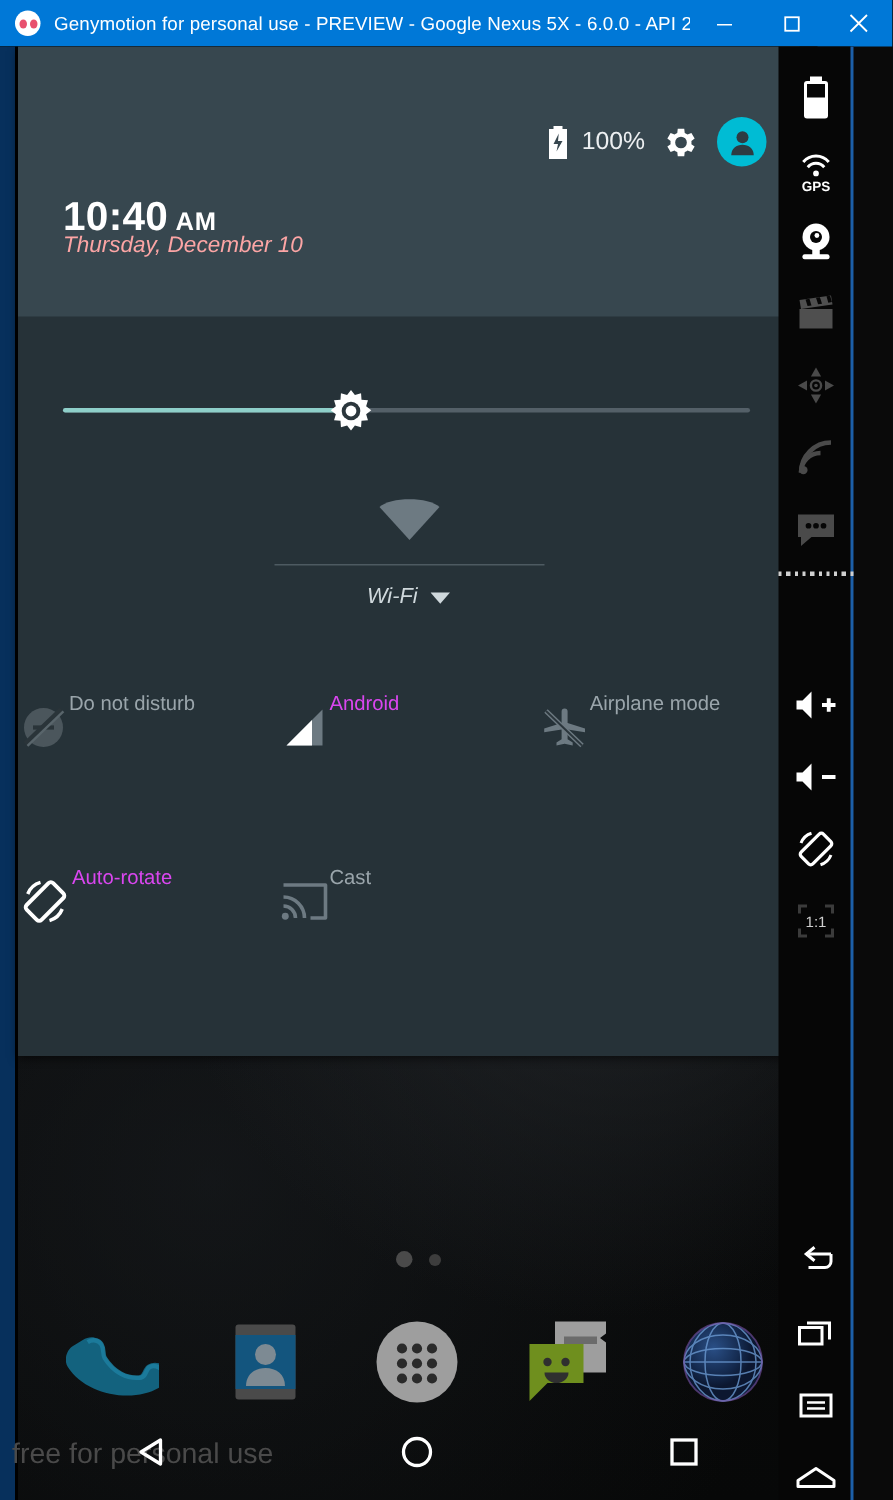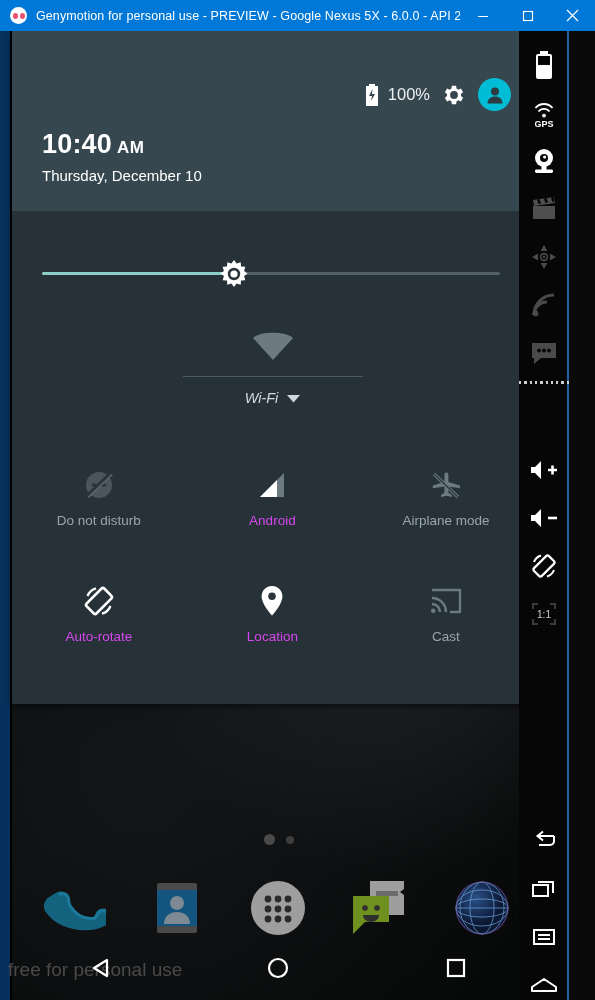--- a/index.html
+++ b/index.html
@@ -29,36 +29,36 @@
   .qs-panel{position:absolute;left:12px;top:0;width:521px;height:673px;background:#263238;
      box-shadow:0 2px 6px rgba(0,0,0,.6);}
   .qs-header{position:absolute;left:0;top:0;width:521px;height:180px;background:#37474f;}
   .qs-statusrow{position:absolute;right:22px;top:47px;display:flex;align-items:center;gap:11px;}
   .batt-wrap{display:flex;align-items:center;gap:9px;}
   .batt-pct{color:#eceff1;font-size:16.5px;}
   .gear{width:26px;height:26px;}
   .avatar{width:33px;height:33px;border-radius:50%;background:#00bcd4;display:flex;align-items:center;justify-content:center;}
   .clock{position:absolute;left:30px;top:98px;color:#fff;font-size:27px;font-weight:bold;letter-spacing:.2px;}
   .clock .ampm{font-size:17px;font-weight:bold;margin-left:5px;letter-spacing:.5px;}
-  .datetext{position:absolute;left:30px;top:136px;color:#ffffff;font-size:15px;}
+  .datetext{position:absolute;left:30px;top:124px;color:#fca5a5;font-size:15px;font-style:italic;}
 
   
   .slider{position:absolute;left:30px;top:238px;width:458px;height:10px;}
   .track{position:absolute;left:0;top:3px;width:458px;height:3px;background:#546068;border-radius:2px;}
   .track-fill{position:absolute;left:0;top:3px;width:190px;height:3px;background:#8ecfc9;border-radius:2px;}
   .knob{position:absolute;left:174px;top:-13px;width:36px;height:36px;}
 
   
   .wifi-tile{position:absolute;left:0;top:295px;width:521px;display:flex;flex-direction:column;align-items:center;font-style:italic;}
   .wifi-divider{width:180px;height:1px;background:#4d5a61;margin-top:14px;}
   .wifi-label{display:flex;align-items:center;gap:9px;margin-top:13px;color:#cfd8dc;font-size:14.5px;}
 
   
   .tiles{position:absolute;left:0;top:428px;width:521px;display:flex;flex-wrap:wrap;}
-  .tile{width:173.6px;height:116px;display:flex;flex-direction:column;align-items:center;}
+  .tile{width:173.6px;height:116px;display:flex;flex-direction:row;}
   .tile .ico{height:52px;display:flex;align-items:center;justify-content:center;}
   .tile .lbl{color:#d946ef;font-size:13.5px;margin-top:2px;}
   .tile.dim .lbl{color:#9aa5ab;}
 
   
   .pagedots{position:absolute;left:0;top:803px;width:533px;display:flex;justify-content:center;align-items:center;gap:11px;}
   .dot{width:11px;height:11px;border-radius:50%;background:#4a4a4a;}
   .dot.small{width:8px;height:8px;background:#3d3d3d;}
   .dock{position:absolute;left:0;top:840px;width:533px;display:flex;justify-content:space-around;align-items:center;padding:0 12px;box-sizing:border-box;}
   .dock .app-ico{width:74px;height:74px;display:flex;align-items:center;justify-content:center;}
@@ -295,29 +295,20 @@
               <g transform="rotate(45 18 18)">
                 <rect x="11" y="5.5" width="14" height="25" rx="2.2" fill="none" stroke="#ffffff" stroke-width="2.6"></rect>
               </g>
               <path d="M6.5 13 A13 13 0 0 1 15 5.3" fill="none" stroke="#ffffff" stroke-width="2.3"></path>
               <path d="M29.5 23 A13 13 0 0 1 21 30.7" fill="none" stroke="#ffffff" stroke-width="2.3"></path>
             </svg>
           </div>
           <div class="lbl">Auto-rotate</div>
         </div>
 
-        <div class="tile">
-          <div class="ico">
-            <svg width="26" height="34" viewBox="0 0 26 34">
-              <path d="M13 2 C7.2 2 2.6 6.6 2.6 12.4 C2.6 20 13 31.5 13 31.5 S23.4 20 23.4 12.4 C23.4 6.6 18.8 2 13 2 Z" fill="#ffffff"></path>
-              <circle cx="13" cy="12.2" r="3.8" fill="#2b363c"></circle>
-            </svg>
-          </div>
-          <div class="lbl">Location</div>
-        </div>
 
         <div class="tile dim">
           <div class="ico">
             <svg width="34" height="30" viewBox="0 0 34 30">
               <path d="M3 4 h28 v22 h-10" fill="none" stroke="#6d7a82" stroke-width="2.4" stroke-linejoin="round"></path>
               <path d="M3 26 a0 0 0 0 0 0 0" fill="none"></path>
               <path d="M3 12 a14 14 0 0 1 14 14" fill="none" stroke="#6d7a82" stroke-width="2.4"></path>
               <path d="M3 18 a8 8 0 0 1 8 8" fill="none" stroke="#6d7a82" stroke-width="2.4"></path>
               <circle cx="4.2" cy="24.8" r="2.3" fill="#6d7a82"></circle>
             </svg>

